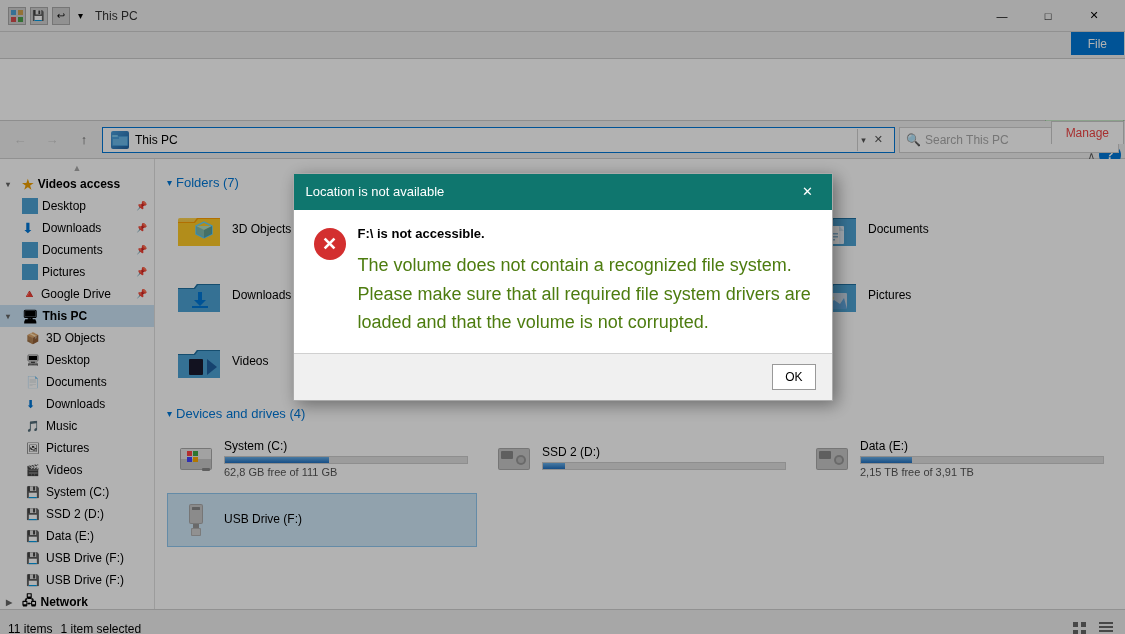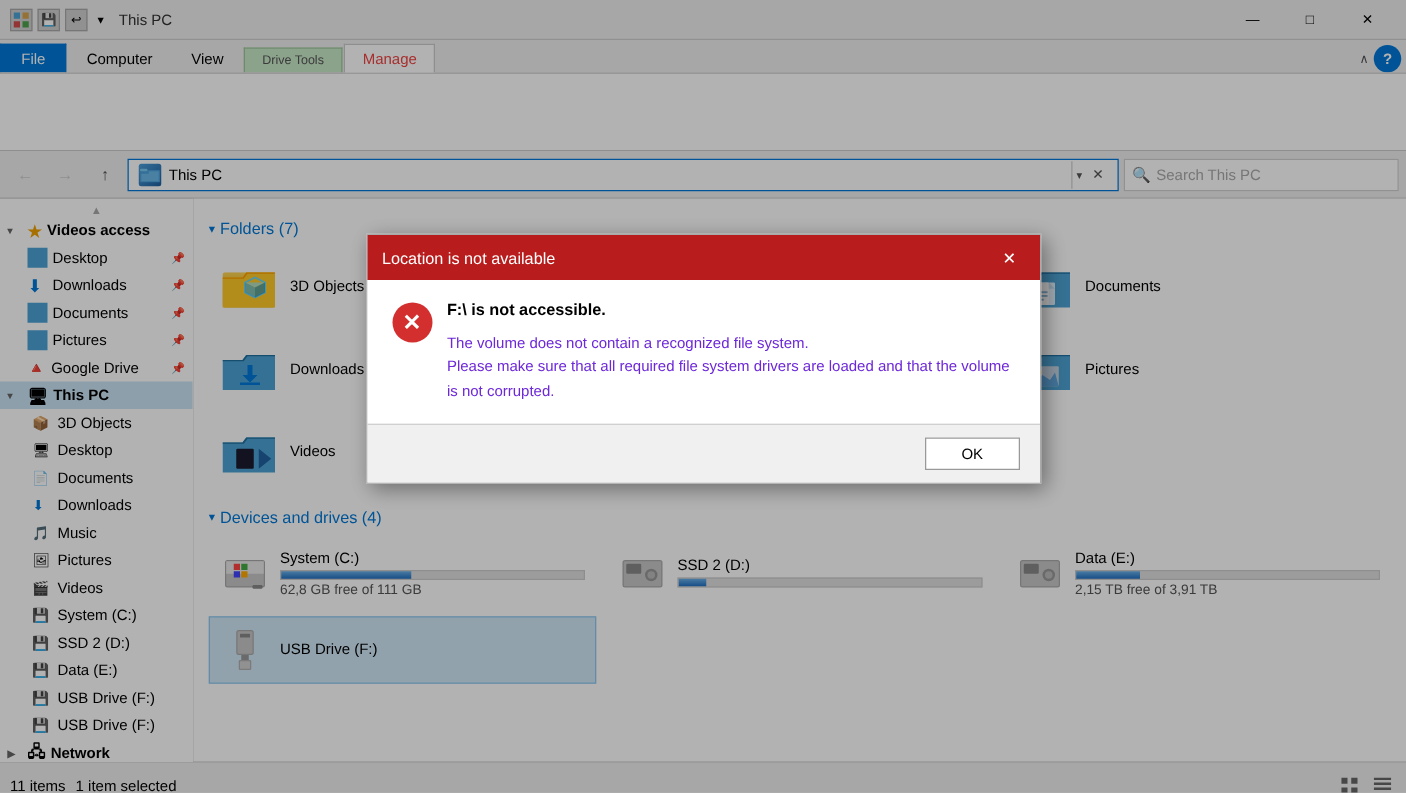--- a/index.html
+++ b/index.html
@@ -8,21 +8,21 @@
     
     .title-bar { display: flex; align-items: center; height: 32px; background: #f0f0f0; border-bottom: 1px solid #d0d0d0; padding: 0 8px; }
     .title-bar-icons { display: flex; align-items: center; gap: 4px; }
     .title-bar-icon { width: 18px; height: 18px; background: #d0d0d0; border: 1px solid #aaa; display: flex; align-items: center; justify-content: center; font-size: 10px; }
     .title-bar-title { margin-left: 12px; font-size: 12px; color: #333; }
     .window-controls { margin-left: auto; display: flex; }
     .win-btn { width: 46px; height: 32px; display: flex; align-items: center; justify-content: center; font-size: 11px; cursor: pointer; }
 
     
     .ribbon { display: flex; flex-direction: column; background: #f0f0f0; border-bottom: 1px solid #ccc; }
-    .ribbon-tabs { display: flex; height: 26px; align-items: flex-end; }
+    .ribbon-tabs { display: flex; height: 26px; align-items: flex-end; flex-direction: column; }
     .ribbon-tab { padding: 4px 14px; font-size: 12px; cursor: pointer; border: 1px solid transparent; border-bottom: none; margin-right: 1px; }
     .ribbon-tab.active { background: #fff; border-color: #ccc; border-bottom-color: #fff; position: relative; z-index: 1; color: #ef4444; }
     .ribbon-tab.file { background: #0078d7; color: #fff; border-color: #0078d7; padding: 4px 16px; }
     .ribbon-tab.highlight { background: #c8e8c8; color: #333; border-color: #a0c8a0; }
     .ribbon-content { height: 62px; background: #fff; border-top: 1px solid #ccc; display: flex; align-items: center; padding: 0 8px; justify-content: flex-end; }
     .ribbon-help { width: 22px; height: 22px; border-radius: 50%; background: #0078d7; color: #fff; display: flex; align-items: center; justify-content: center; font-size: 12px; font-weight: bold; margin-left: auto; }
     .ribbon-chevron { font-size: 10px; color: #555; margin-right: 4px; }
 
     
     .address-bar { display: flex; align-items: center; height: 38px; background: #f0f0f0; border-bottom: 1px solid #d0d0d0; padding: 0 6px; gap: 4px; }
@@ -72,31 +72,31 @@
     .drive-free { font-size: 11px; color: #555; }
 
     
     .status-bar { height: 39px; background: #f0f0f0; border-top: 1px solid #d0d0d0; display: flex; align-items: center; padding: 12px 8px; gap: 8px; font-size: 12px; }
     .status-right { margin-left: auto; display: flex; gap: 4px; }
     .view-btn { width: 22px; height: 18px; border: 1px solid transparent; display: flex; align-items: center; justify-content: center; font-size: 11px; cursor: pointer; }
 
     
     .modal-overlay { position: fixed; top: 0; left: 0; width: 1125px; height: 634px; background: rgba(0,0,0,0.3); display: flex; align-items: center; justify-content: center; z-index: 100; }
     .modal { background: #f0f0f0; border: 1px solid #aaa; box-shadow: 4px 4px 16px rgba(0,0,0,0.4); width: 540px; }
-    .modal-titlebar { background: #b91c1c; color: #fff; padding: 8px 12px; display: flex; align-items: center; justify-content: space-between; }
+    .modal-titlebar { background: #0f766e; color: #fff; padding: 8px 12px; display: flex; align-items: center; justify-content: space-between; }
     .modal-title { font-size: 13px; font-weight: 400; }
     .modal-close { width: 24px; height: 20px; display: flex; align-items: center; justify-content: center; cursor: pointer; font-size: 13px; }
     .modal-body { padding: 16px 20px; background: #fff; }
     .modal-error-row { display: flex; align-items: flex-start; gap: 12px; }
     .error-icon { width: 32px; height: 32px; border-radius: 50%; background: #d32f2f; display: flex; align-items: center; justify-content: center; color: #fff; font-size: 18px; font-weight: bold; flex-shrink: 0; margin-top: 2px; }
     .modal-error-content { flex: 1; }
     .modal-error-title { font-size: 13px; font-weight: 600; margin-bottom: 10px; }
-    .modal-error-text { font-size: 12px; line-height: 1.6; color: #6d28d9; }
+    .modal-error-text { font-size: 18px; line-height: 1.6; color: #4d7c0f; }
     .modal-footer { background: #f0f0f0; padding: 10px 16px; display: flex; justify-content: flex-end; border-top: 1px solid #d0d0d0; }
-    .modal-ok-btn { padding: 5px 28px; background: #fff; border: 1px solid #999; font-size: 12px; cursor: pointer; }
+    .modal-ok-btn { padding: 5px 12px; background: #fff; border: 1px solid #999; font-size: 12px; cursor: pointer; }
   </style>
 </head>
 <body>
 
 <div class="title-bar">
   <div class="title-bar-icons">
     <div class="title-bar-icon">
       <svg width="14" height="14" viewBox="0 0 14 14">
         <rect x="1" y="1" width="5" height="5" fill="#4da3d4"></rect>
         <rect x="8" y="1" width="5" height="5" fill="#d4a44d"></rect>

